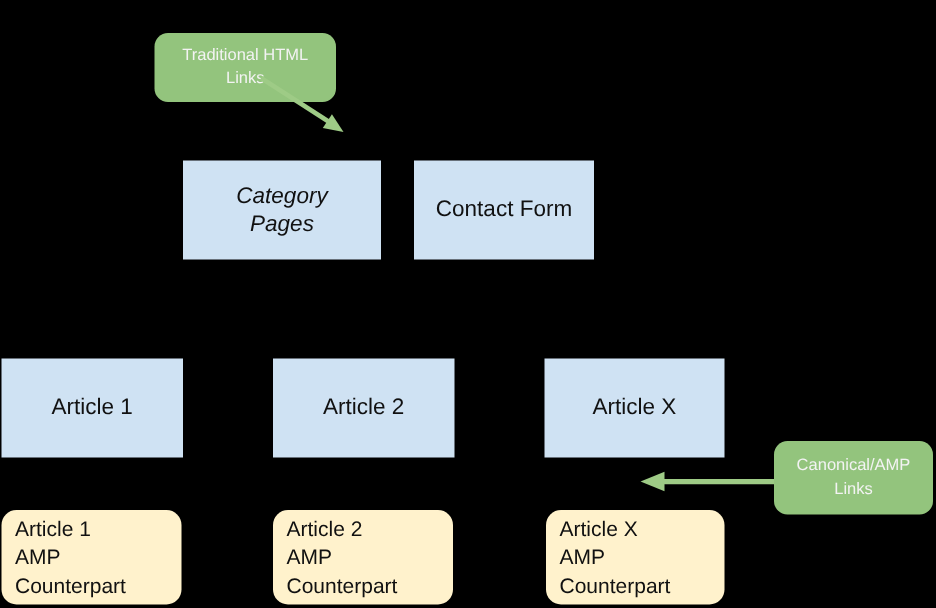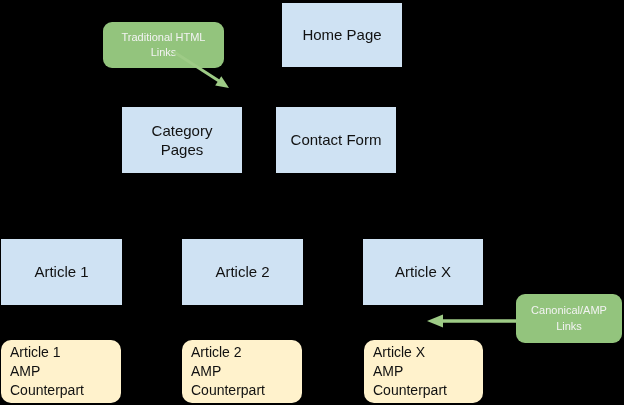--- a/index.html
+++ b/index.html
@@ -43,21 +43,21 @@
   .callout {
     background: #93c47d;
     color: #f3f3f3;
     font-size: 11px;
     line-height: 1.4;
     text-align: center;
     border-radius: 9px;
   }
   
   #home-page      { left: 282px; top: 3px;   width: 120px; height: 64px; }
-  #category-pages { left: 122px; top: 107px; width: 120px; height: 66px; }
+  #category-pages { left: 122px; top: 107px; width: 132px; height: 66px; font-style: italic; }
   #contact-form   { left: 276px; top: 107px; width: 120px; height: 66px; }
   #other-pages    { left: 441px; top: 107px; width: 120px; height: 66px; }
   #article-1      { left: 1px;   top: 239px; width: 121px; height: 66px; }
   #article-2      { left: 182px; top: 239px; width: 121px; height: 66px; }
   #article-x      { left: 363px; top: 239px; width: 120px; height: 66px; }
   
   #article-1-amp  { left: 1px;   top: 340px; width: 120px; height: 63px; }
   #article-2-amp  { left: 182px; top: 340px; width: 120px; height: 63px; }
   #article-x-amp  { left: 364px; top: 340px; width: 119px; height: 63px; }
   
@@ -68,23 +68,20 @@
     left: 0; top: 0;
     width: 624px; height: 405px;
     pointer-events: none;
   }
 </style>
 </head>
 <body>
 
 <div class="canvas">
 
-  <div class="node page-box" id="home-page">
-    <span>Home Page</span>
-  </div>
   <div class="node page-box" id="category-pages">
     <span>Category
 Pages</span>
   </div>
   <div class="node page-box" id="contact-form">
     <span>Contact Form</span>
   </div>
   <div class="node page-box" id="article-1">
     <span>Article 1</span>
   </div>

